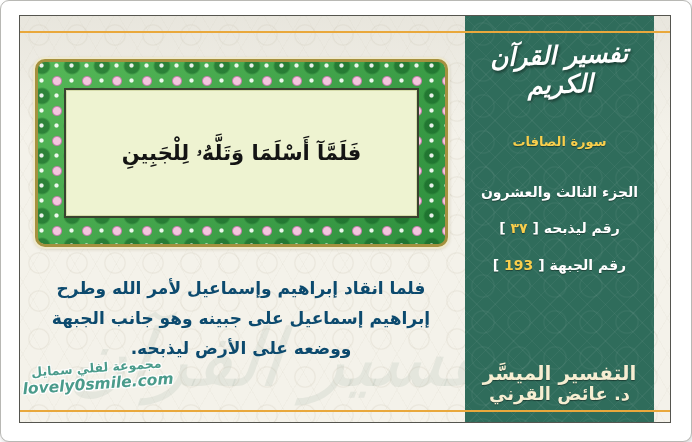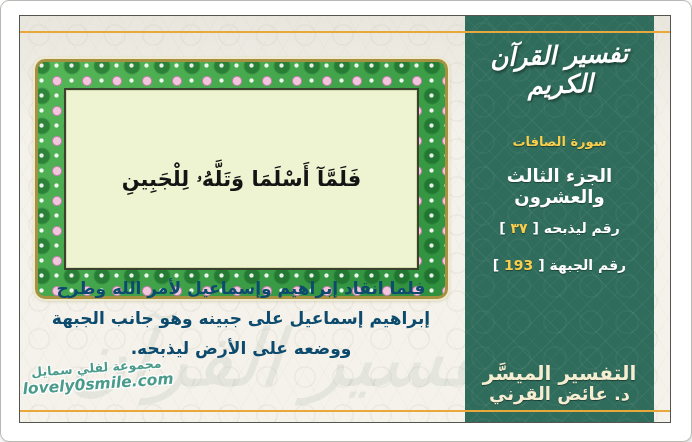--- a/index.html
+++ b/index.html
@@ -45,31 +45,31 @@
     direction:rtl;text-align:center;
   }
   .sb-title{
     position:absolute;top:26px;left:8px;right:8px;
     color:#ffffff;font-weight:bold;font-style:italic;font-size:25px;line-height:1.15;
     text-shadow:1px 2px 3px rgba(0,0,0,0.45);
     transform:rotate(-2deg);
   }
   .sb-line{position:absolute;left:4px;right:4px;font-weight:bold;}
   .sb-surah{top:118px;color:#f9cf4d;font-size:13px;text-shadow:0 1px 1px rgba(0,0,0,0.4);}
-  .sb-juz{top:149px;color:#ffffff;font-size:18px;text-shadow:0 1px 1px rgba(0,0,0,0.4);}
+  .sb-juz{top:168px;color:#ffffff;font-size:14px;text-shadow:0 1px 1px rgba(0,0,0,0.4);}
   .sb-num{color:#ffffff;font-size:14px;text-shadow:0 1px 1px rgba(0,0,0,0.4);}
   .sb-surahno{top:204px;}
   .sb-ayahno{top:241px;}
   .sb-num .num{color:#f9cf4d;}
   .sb-tafsirname{top:345px;color:#f6eed2;font-size:20px;text-shadow:0 1px 1px rgba(0,0,0,0.4);}
   .sb-author{top:367px;color:#f6eed2;font-size:18px;text-shadow:0 1px 1px rgba(0,0,0,0.4);}
 
   
   .ornate-frame{
-    position:absolute;left:15px;top:43px;width:413px;height:240px;z-index:2;
+    position:absolute;left:15px;top:43px;width:413px;height:188px;z-index:2;
     box-sizing:border-box;border:3px solid #a5913f;border-radius:10px;
     background-color:#3fa34d;
     background-image:
       radial-gradient(circle, #f3c6de 0 3.5px, #c77fae 4.5px, rgba(0,0,0,0) 5.5px),
       radial-gradient(circle, rgba(255,255,255,0.9) 0 1.6px, rgba(255,255,255,0) 2.6px),
       radial-gradient(circle, rgba(17,92,35,0.55) 0 7px, rgba(17,92,35,0) 9px),
       linear-gradient(135deg,#55b757,#2e8f3e);
     background-size:30px 30px,15px 15px,30px 30px,100% 100%;
     background-position:4px 4px,11px 11px,19px 19px,0 0;
     box-shadow:0 0 0 2px #efe9cd, 0 1px 4px rgba(90,80,30,0.45);

